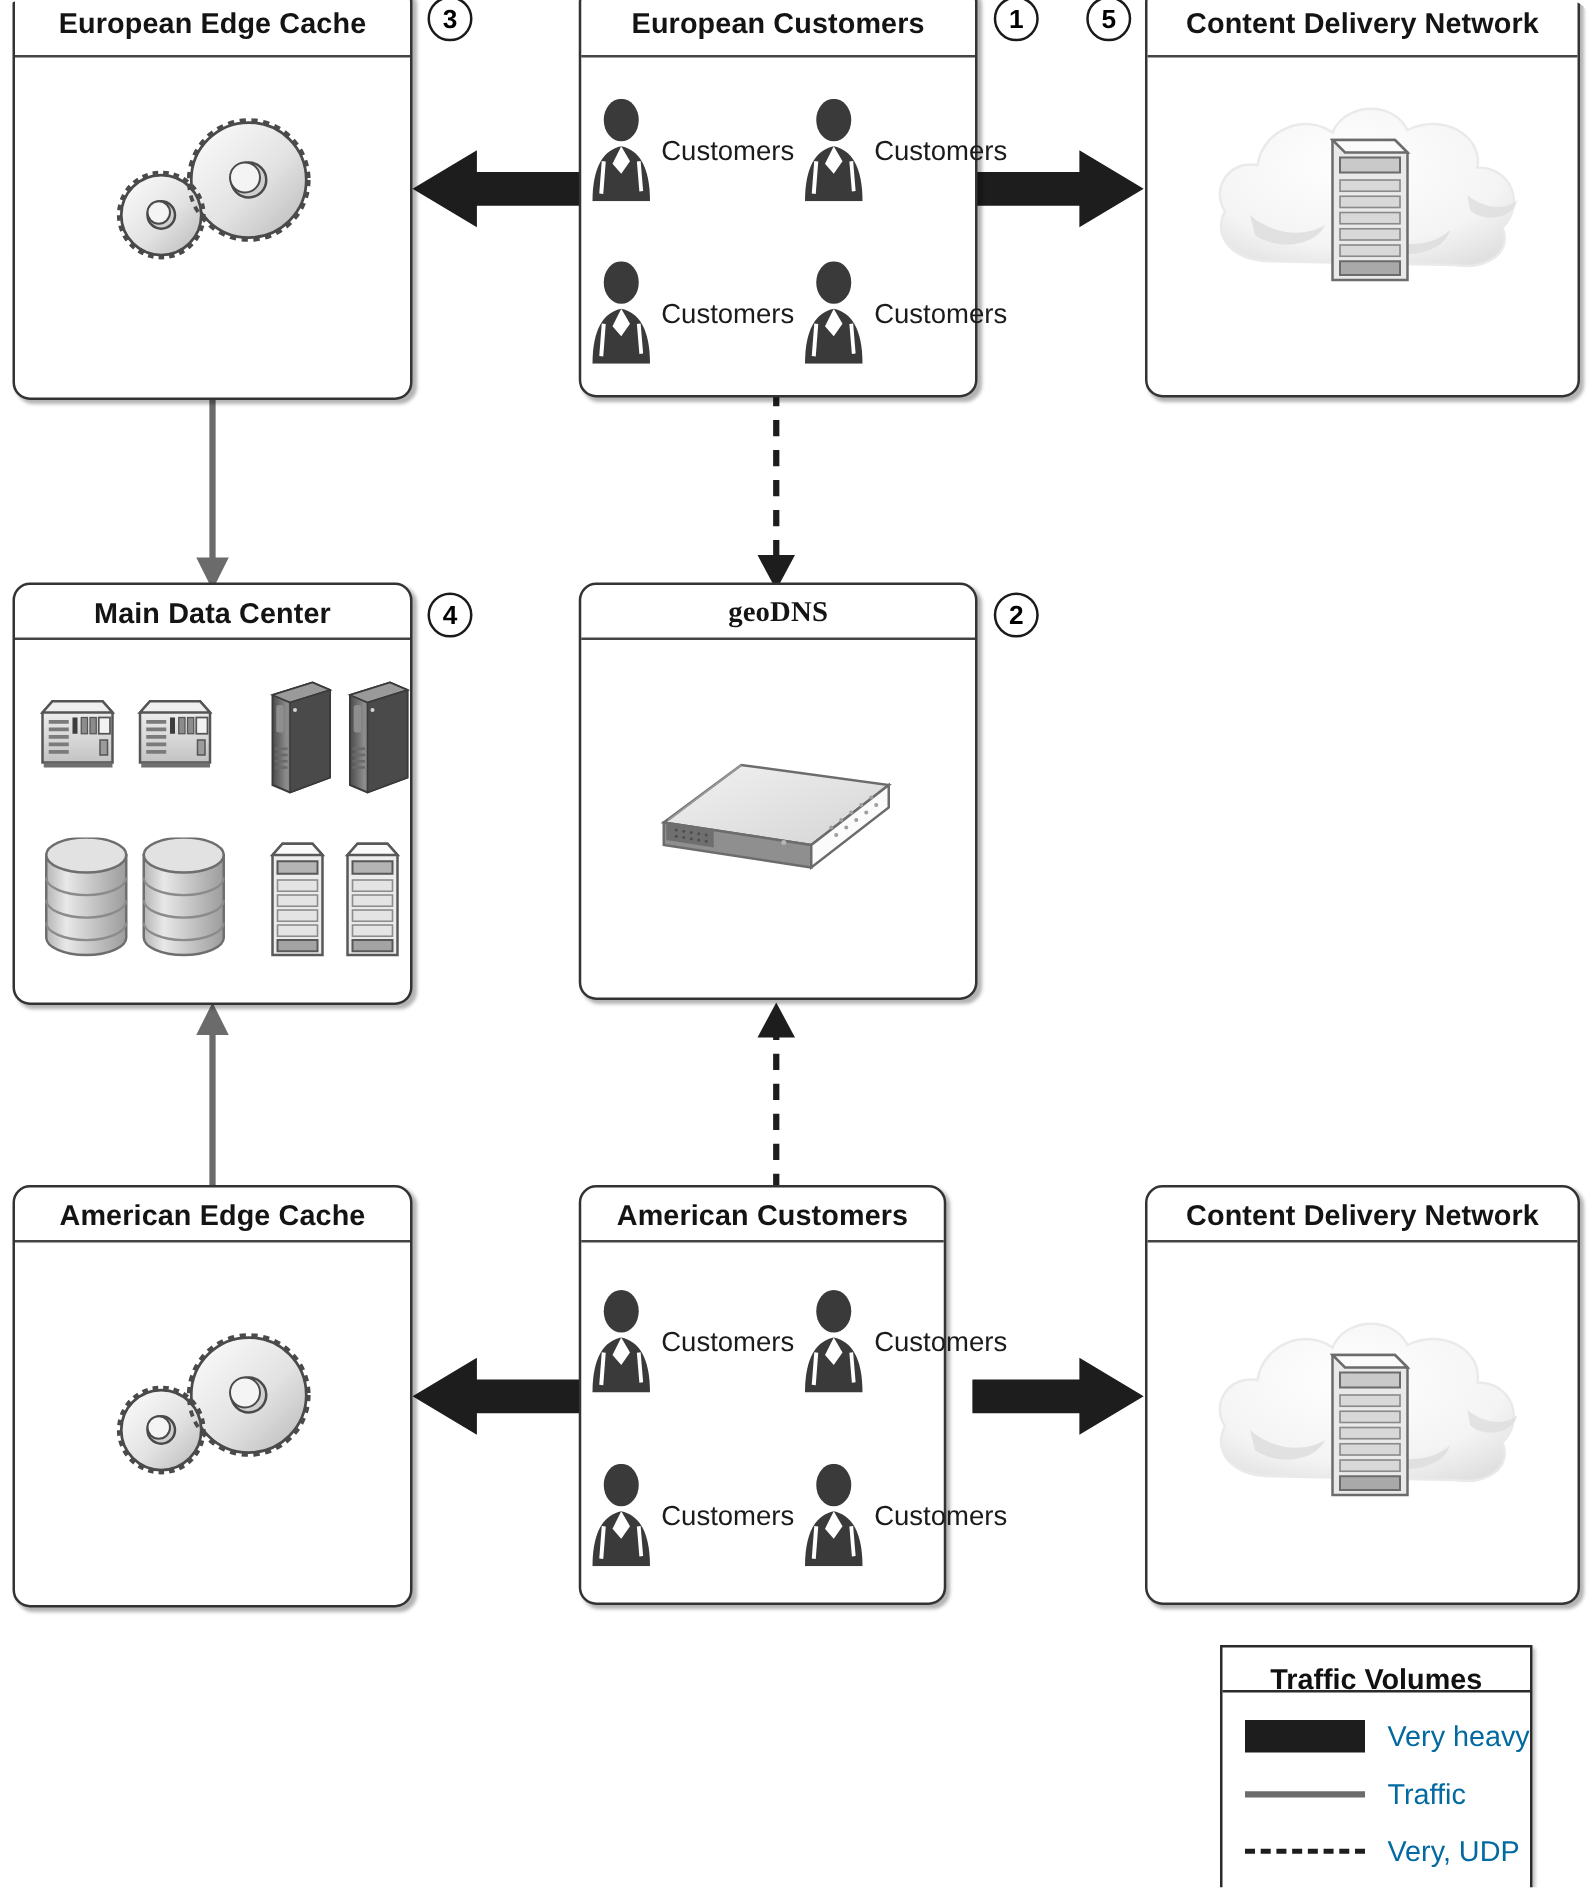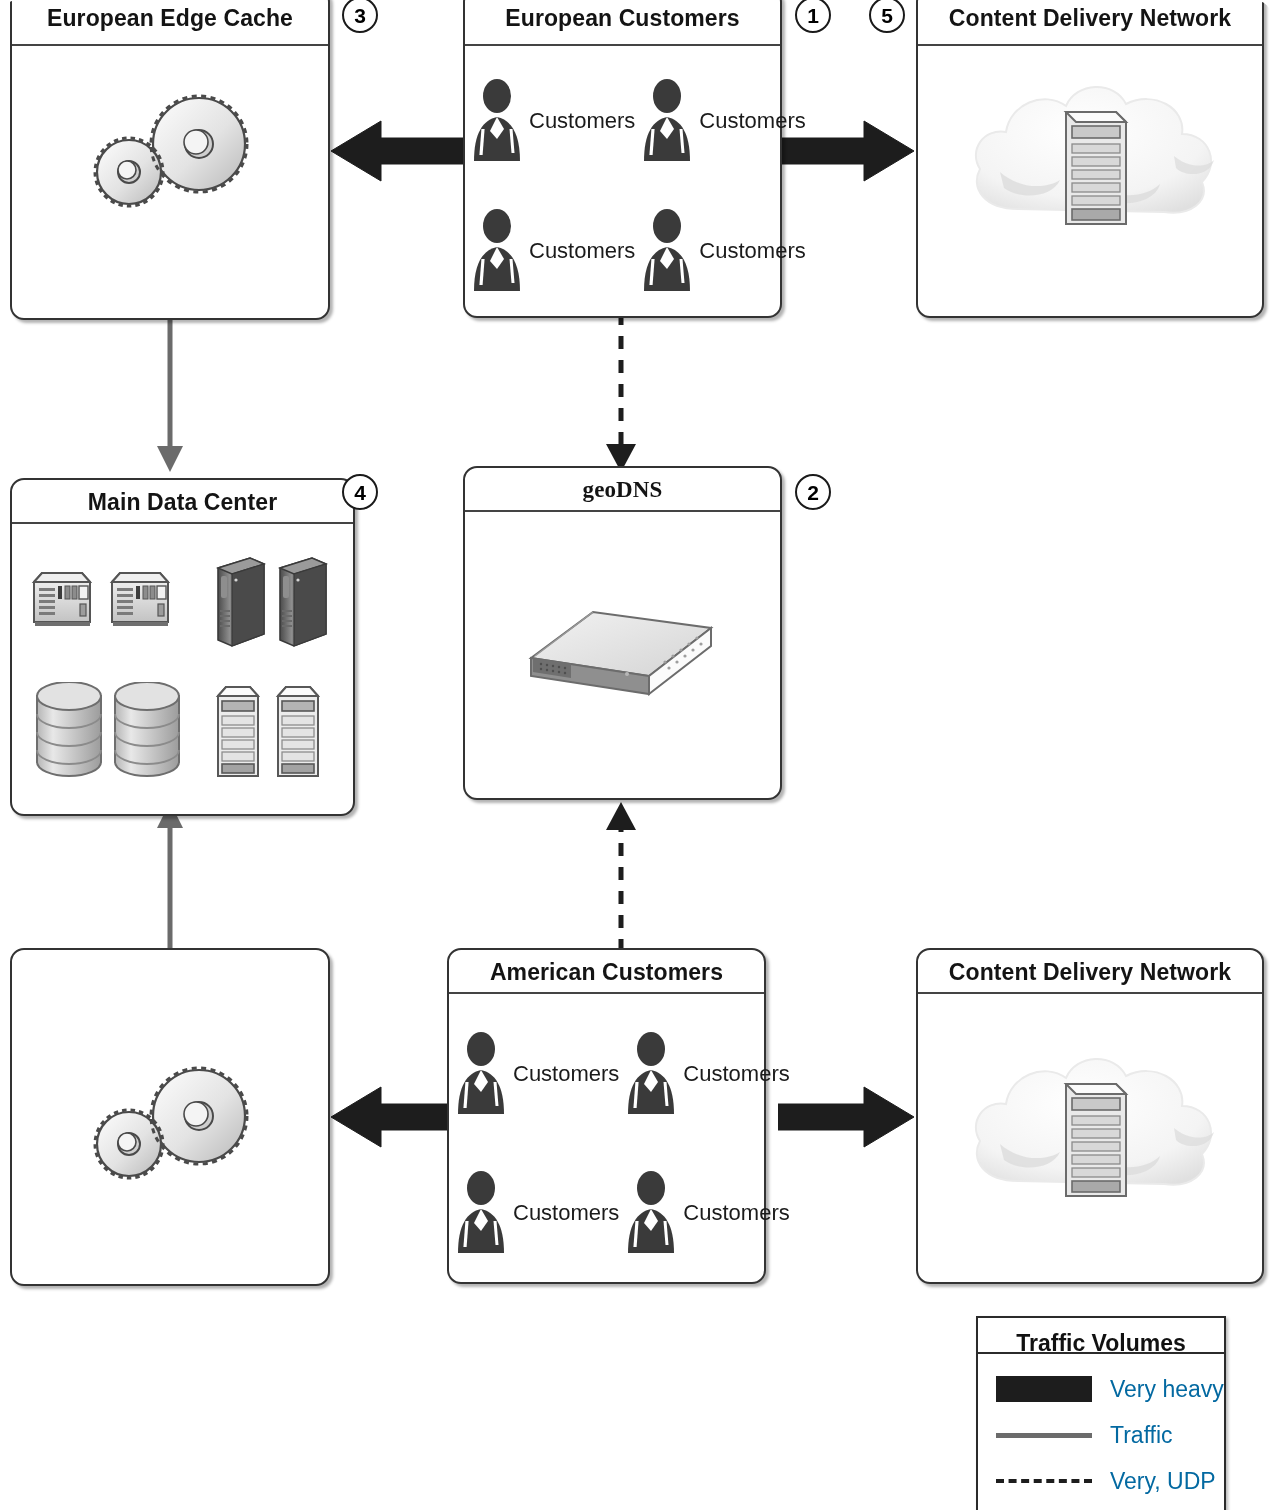--- a/index.html
+++ b/index.html
@@ -317,21 +317,21 @@
           <rect x="124" y="93" width="48" height="9" fill="#d8d8d8" stroke="#8a8a8a" stroke-width="1.3"></rect>
           <rect x="124" y="106" width="48" height="9" fill="#d8d8d8" stroke="#8a8a8a" stroke-width="1.3"></rect>
           <rect x="124" y="119" width="48" height="9" fill="#d8d8d8" stroke="#8a8a8a" stroke-width="1.3"></rect>
           <rect x="124" y="132" width="48" height="9" fill="#d8d8d8" stroke="#8a8a8a" stroke-width="1.3"></rect>
           <rect x="124" y="145" width="48" height="11" fill="#a9a9a9" stroke="#6b6b6b" stroke-width="1.6"></rect>
         </g>
       </svg>
     </div>
   </div>
 
-  <div class="node-box" style="left:10px; top:478px; width:345px; height:338px;">
+  <div class="node-box" style="left:10px; top:466px; width:320px; height:338px;">
     <div class="node-title">Main Data Center</div>
     <div class="node-body">
 
       <svg class="icon-wrap" style="left:18px; top:44px;" width="62" height="60" viewBox="0 0 62 60">
         <polygon points="4,14 12,5 52,5 60,14 60,54 4,54" fill="url(#gradPanel)" stroke="#555" stroke-width="2"></polygon>
         <polygon points="4,14 12,5 52,5 60,14" fill="#efefef" stroke="#555" stroke-width="2"></polygon>
         <g fill="#7b7b7b">
             <rect x="9" y="20" width="16" height="3"></rect>
             <rect x="9" y="26" width="16" height="3"></rect>
         <rect x="9" y="32" width="16" height="3"></rect>
@@ -470,39 +470,40 @@
             <circle cx="180" cy="54" r="1.6"></circle>
         </g>
         <circle cx="106" cy="84" r="2" fill="#b6b6b6"></circle>
         <line x1="72" y1="22" x2="14" y2="66" stroke="#9a9a9a" stroke-width="1.4"></line>
       </svg>
     </div>
   </div>
   <div class="step-circle" style="left:795px; top:474px;">2</div>
 
   <div class="node-box" style="left:10px; top:948px; width:320px; height:338px;">
+    <div class="node-title">American Edge Cache</div>
     <div class="node-body">
       <svg class="icon-wrap" style="left:62px; top:72px;" width="180" height="120" viewBox="0 0 180 120">
         <g stroke="#4a4a4a" stroke-width="2.2" fill="url(#gradGear)">
           <circle cx="125" cy="50" r="46"></circle>
           <circle cx="55" cy="78" r="32"></circle>
         </g>
         <g stroke="#4a4a4a" stroke-width="3" fill="none">
           <circle cx="125" cy="50" r="48" stroke-dasharray="5,4.5"></circle>
           <circle cx="55" cy="78" r="34" stroke-dasharray="4.5,4"></circle>
         </g>
         <circle cx="125" cy="50" r="14" fill="#cfcfcf" stroke="#4a4a4a" stroke-width="2"></circle>
         <circle cx="122" cy="48" r="12" fill="#f4f4f4" stroke="#4a4a4a" stroke-width="1.6"></circle>
         <circle cx="55" cy="78" r="11" fill="#cfcfcf" stroke="#4a4a4a" stroke-width="2"></circle>
         <circle cx="53" cy="76" r="9" fill="#f4f4f4" stroke="#4a4a4a" stroke-width="1.6"></circle>
       </svg>
     </div>
   </div>
 
-  <div class="node-box" style="left:447px; top:948px; width:319px; height:336px;">
+  <div class="node-box" style="left:463px; top:948px; width:294px; height:336px;">
     <div class="node-title">American Customers</div>
     <div class="node-body">
       <div class="cust-grid">
         <div class="cust-cell">
           <svg class="person-svg" width="64" height="82" viewBox="0 0 64 82">
             <ellipse cx="32" cy="17" rx="14" ry="17" fill="#3a3a3a"></ellipse>
             <path d="M9 82 C9 54 18 41 32 38 C46 41 55 54 55 82 Z" fill="#3a3a3a"></path>
             <path d="M32 38 L25 52 L32 60 L39 50 Z" fill="#ffffff"></path>
             <path d="M18 50 L16 76" stroke="#ffffff" stroke-width="3.2" fill="none"></path>
             <path d="M46 50 L48 74" stroke="#ffffff" stroke-width="3" fill="none"></path>

